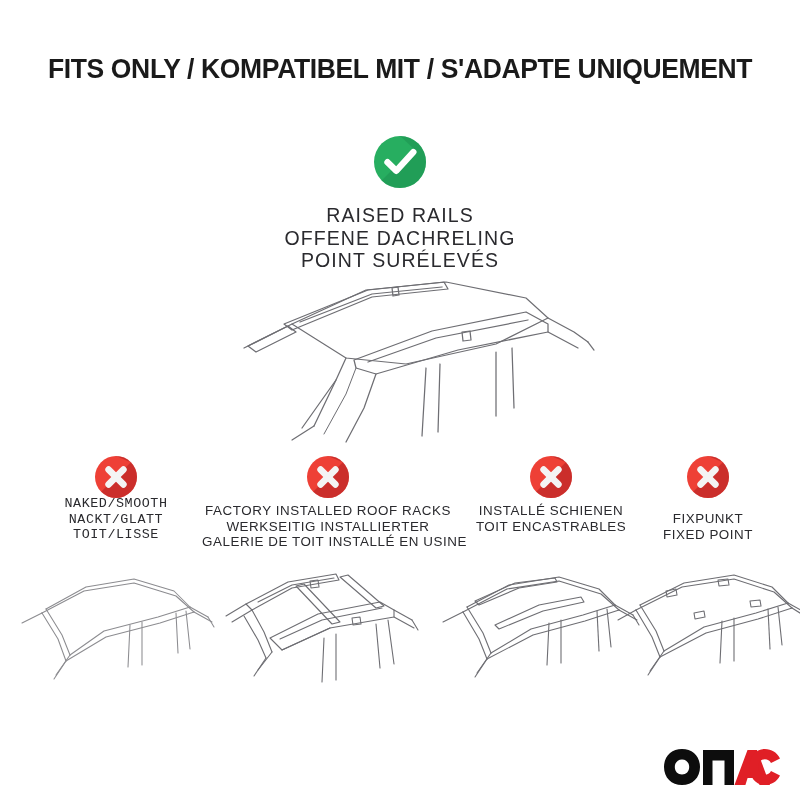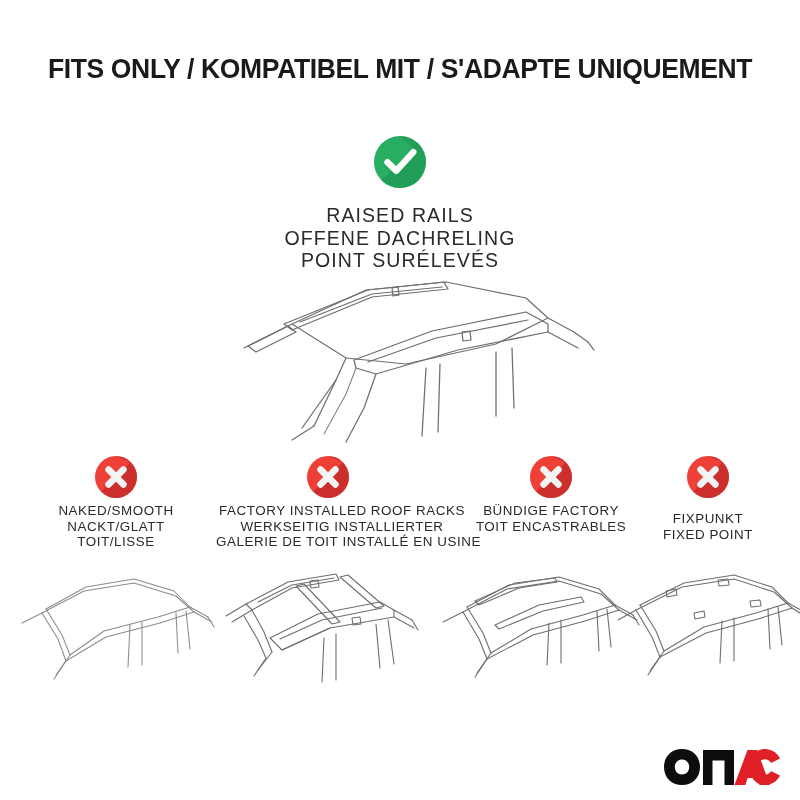--- a/index.html
+++ b/index.html
@@ -174,21 +174,21 @@
     <div class="cell-icon" style="left:78px;">
       <svg width="44" height="44" viewBox="0 0 44 44" aria-hidden="true">
         <circle cx="22" cy="22" r="21" fill="#EE4036"></circle>
         <path d="M22 1 A21 21 0 0 1 22 43 A21 21 0 0 1 7.2 36.8 L18 26 L36.8 7.2 Z" fill="#A81C1F" opacity="0.5"></path>
         <g stroke="#f4f4f4" stroke-width="6.6" stroke-linecap="round">
           <line x1="14.6" y1="14.6" x2="29.4" y2="29.4"></line>
           <line x1="29.4" y1="14.6" x2="14.6" y2="29.4"></line>
         </g>
       </svg>
     </div>
-    <div class="cell-labels" style="top:51px;">
+    <div class="cell-labels" style="top:44px;font-family:Liberation Mono, monospace;">
       <div>NAKED/SMOOTH</div>
       <div>NACKT/GLATT</div>
       <div>TOIT/LISSE</div>
     </div>
     <div class="cell-art" style="left:-8px; top:105px;">
       <svg width="216" height="140" viewBox="0 0 216 140" aria-hidden="true">
         <g fill="none" stroke="#8C8C90" stroke-width="1.05" stroke-linejoin="round" stroke-linecap="round">
 
           <path d="M38 52 L78 30 L126 22 L166 34 L182 50"></path>
           <path d="M34 56 L76 34 L126 26 L168 39 L186 55"></path>
@@ -219,21 +219,21 @@
     <div class="cell-icon" style="left:104px;">
       <svg width="44" height="44" viewBox="0 0 44 44" aria-hidden="true">
         <circle cx="22" cy="22" r="21" fill="#EE4036"></circle>
         <path d="M22 1 A21 21 0 0 1 22 43 A21 21 0 0 1 7.2 36.8 L18 26 L36.8 7.2 Z" fill="#A81C1F" opacity="0.5"></path>
         <g stroke="#f4f4f4" stroke-width="6.6" stroke-linecap="round">
           <line x1="14.6" y1="14.6" x2="29.4" y2="29.4"></line>
           <line x1="29.4" y1="14.6" x2="14.6" y2="29.4"></line>
         </g>
       </svg>
     </div>
-    <div class="cell-labels" style="top:51px;margin-left:14px;">
+    <div class="cell-labels" style="top:51px;">
       <div>FACTORY INSTALLED ROOF RACKS</div>
       <div>WERKSEITIG INSTALLIERTER</div>
       <div>GALERIE DE TOIT INSTALLÉ EN USINE</div>
     </div>
     <div class="cell-art" style="left:-2px; top:114px;">
       <svg width="256" height="140" viewBox="0 0 256 140" aria-hidden="true">
         <g fill="none" stroke="#6E6E73" stroke-width="1.1" stroke-linejoin="round" stroke-linecap="round">
 
           <path d="M46 38 L88 16 L136 8 L139 14 L92 22 L52 44 Z"></path>
           <path d="M58 36 L92 19 L134 12"></path>
@@ -272,21 +272,21 @@
       <svg width="44" height="44" viewBox="0 0 44 44" aria-hidden="true">
         <circle cx="22" cy="22" r="21" fill="#EE4036"></circle>
         <path d="M22 1 A21 21 0 0 1 22 43 A21 21 0 0 1 7.2 36.8 L18 26 L36.8 7.2 Z" fill="#A81C1F" opacity="0.5"></path>
         <g stroke="#f4f4f4" stroke-width="6.6" stroke-linecap="round">
           <line x1="14.6" y1="14.6" x2="29.4" y2="29.4"></line>
           <line x1="29.4" y1="14.6" x2="14.6" y2="29.4"></line>
         </g>
       </svg>
     </div>
     <div class="cell-labels" style="top:51px;">
-      <div>BÜNDIGE FACTORY</div>
+      <div>INSTALLÉ SCHIENEN</div>
       <div>TOIT ENCASTRABLES</div>
     </div>
     <div class="cell-art" style="left:-14px; top:105px;">
       <svg width="220" height="140" viewBox="0 0 220 140" aria-hidden="true">
         <g fill="none" stroke="#6E6E73" stroke-width="1.1" stroke-linejoin="round" stroke-linecap="round">
 
           <path d="M36 50 L78 28 L128 20 L168 32 L184 48"></path>
           <path d="M32 55 L76 32 L128 24 L170 37 L188 53"></path>
           <path d="M32 55 L12 65"></path>
           <path d="M184 48 L202 58"></path>

